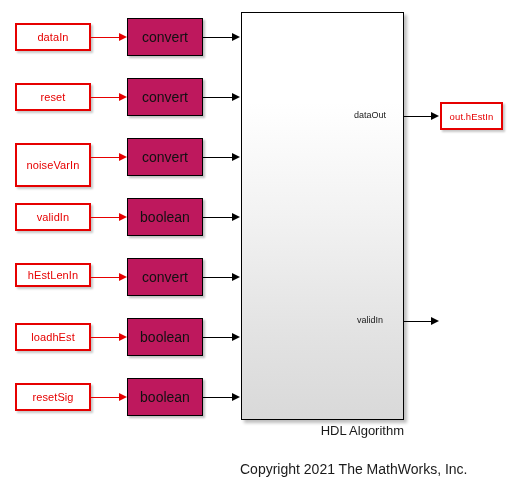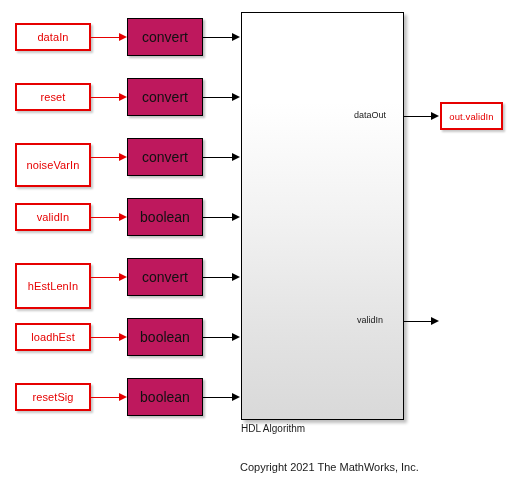--- a/index.html
+++ b/index.html
@@ -54,23 +54,23 @@
   }
 
   
   .hdlblock {
     border: 1.6px solid #000000;
     background: linear-gradient(to bottom, #ffffff 0%, #ffffff 22%, #f2f2f2 50%, #e2e2e2 80%, #d9d9d9 100%);
     box-shadow: 3px 3px 3px rgba(0,0,0,0.25);
   }
   .hdl-caption {
     position: absolute;
-    font-size: 10px;
+    font-size: 13px;
     color: #1a1a1a;
-    text-align: left;
+    text-align: right;
     white-space: nowrap;
   }
 
   
   .portlabel {
     position: absolute;
     font-size: 9px;
     color: #1a1a1a;
     white-space: nowrap;
     line-height: 1;
@@ -96,21 +96,21 @@
     height: 0;
     border-top: 4.5px solid transparent;
     border-bottom: 4.5px solid transparent;
   }
   .arrow.red   { border-left: 8px solid #e60000; }
   .arrow.black { border-left: 8px solid #000000; }
 
   
   .copyright {
     position: absolute;
-    font-size: 11px;
+    font-size: 14px;
     color: #1a1a1a;
     white-space: nowrap;
   }
 </style>
 </head>
 <body>
 
 <div id="canvas">
 
   <div class="node sigblock" style="left:15px; top:23px; width:76px; height:28px;">
@@ -154,21 +154,21 @@
   </div>
   <div class="line red" style="left:91px; top:217px; width:30px;"></div>
   <div class="arrow red" style="left:119px; top:212.5px;"></div>
   <div class="node convblock" style="left:127px; top:198px; width:76px; height:38px;">
     <span>boolean</span>
   </div>
   <div class="line black" style="left:203px; top:217px; width:30px;"></div>
   <div class="arrow black" style="left:232px; top:212.5px;"></div>
   <div class="portlabel" style="left:245px; top:213px;">validIn</div>
 
-  <div class="node sigblock" style="left:15px; top:263px; width:76px; height:46px;text-align:center;">
+  <div class="node sigblock" style="left:15px; top:263px; width:76px; height:24px;text-align:center;">
     <span>hEstLenIn</span>
   </div>
   <div class="line red" style="left:91px; top:277px; width:30px;"></div>
   <div class="arrow red" style="left:119px; top:272.5px;"></div>
   <div class="node convblock" style="left:127px; top:258px; width:76px; height:38px;">
     <span>convert</span>
   </div>
   <div class="line black" style="left:203px; top:277px; width:30px;"></div>
   <div class="arrow black" style="left:232px; top:272.5px;"></div>
   <div class="portlabel" style="left:245px; top:273px;">HEstLen</div>
@@ -197,21 +197,21 @@
   <div class="arrow black" style="left:232px; top:392.5px;"></div>
   <div class="portlabel" style="left:245px; top:393px;">reset</div>
 
   <div class="node hdlblock" style="left:241px; top:12px; width:163px; height:408px;"></div>
   <div class="hdl-caption" style="left:241px; top:423px; width:163px;">HDL Algorithm</div>
 
   <div class="portlabel out" style="left:340px; top:111px; width:60px;">dataOut</div>
   <div class="line black" style="left:404px; top:116px; width:29px;"></div>
   <div class="arrow black" style="left:431px; top:111.5px;"></div>
   <div class="node sigblock small" style="left:440px; top:102px; width:63px; height:28px;">
-    <span>out.validIn</span>
+    <span>out.hEstIn</span>
   </div>
 
   <div class="portlabel out" style="left:340px; top:316px; width:60px;">validIn</div>
   <div class="line black" style="left:404px; top:321px; width:29px;"></div>
   <div class="arrow black" style="left:431px; top:316.5px;"></div>
 
   <div class="copyright" style="left:240px; top:461px;">Copyright 2021 The MathWorks, Inc.</div>
 
 </div>
 

